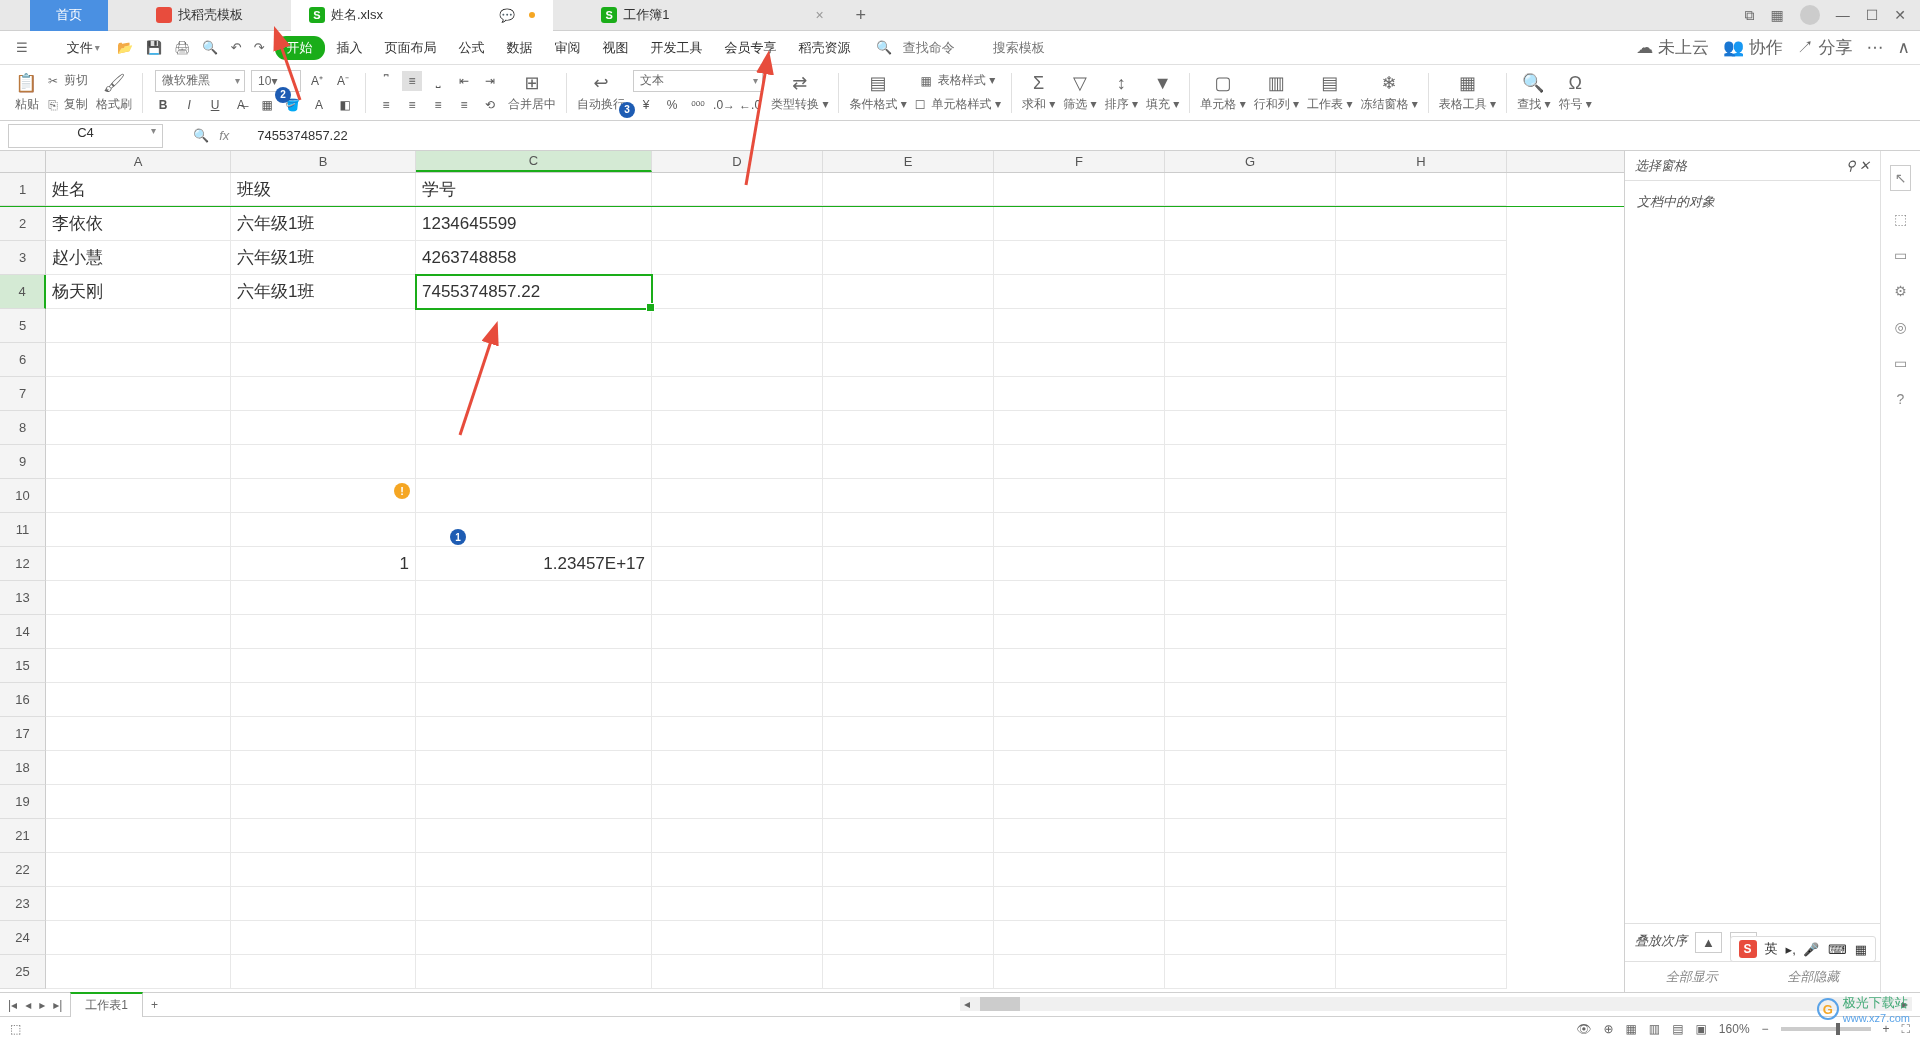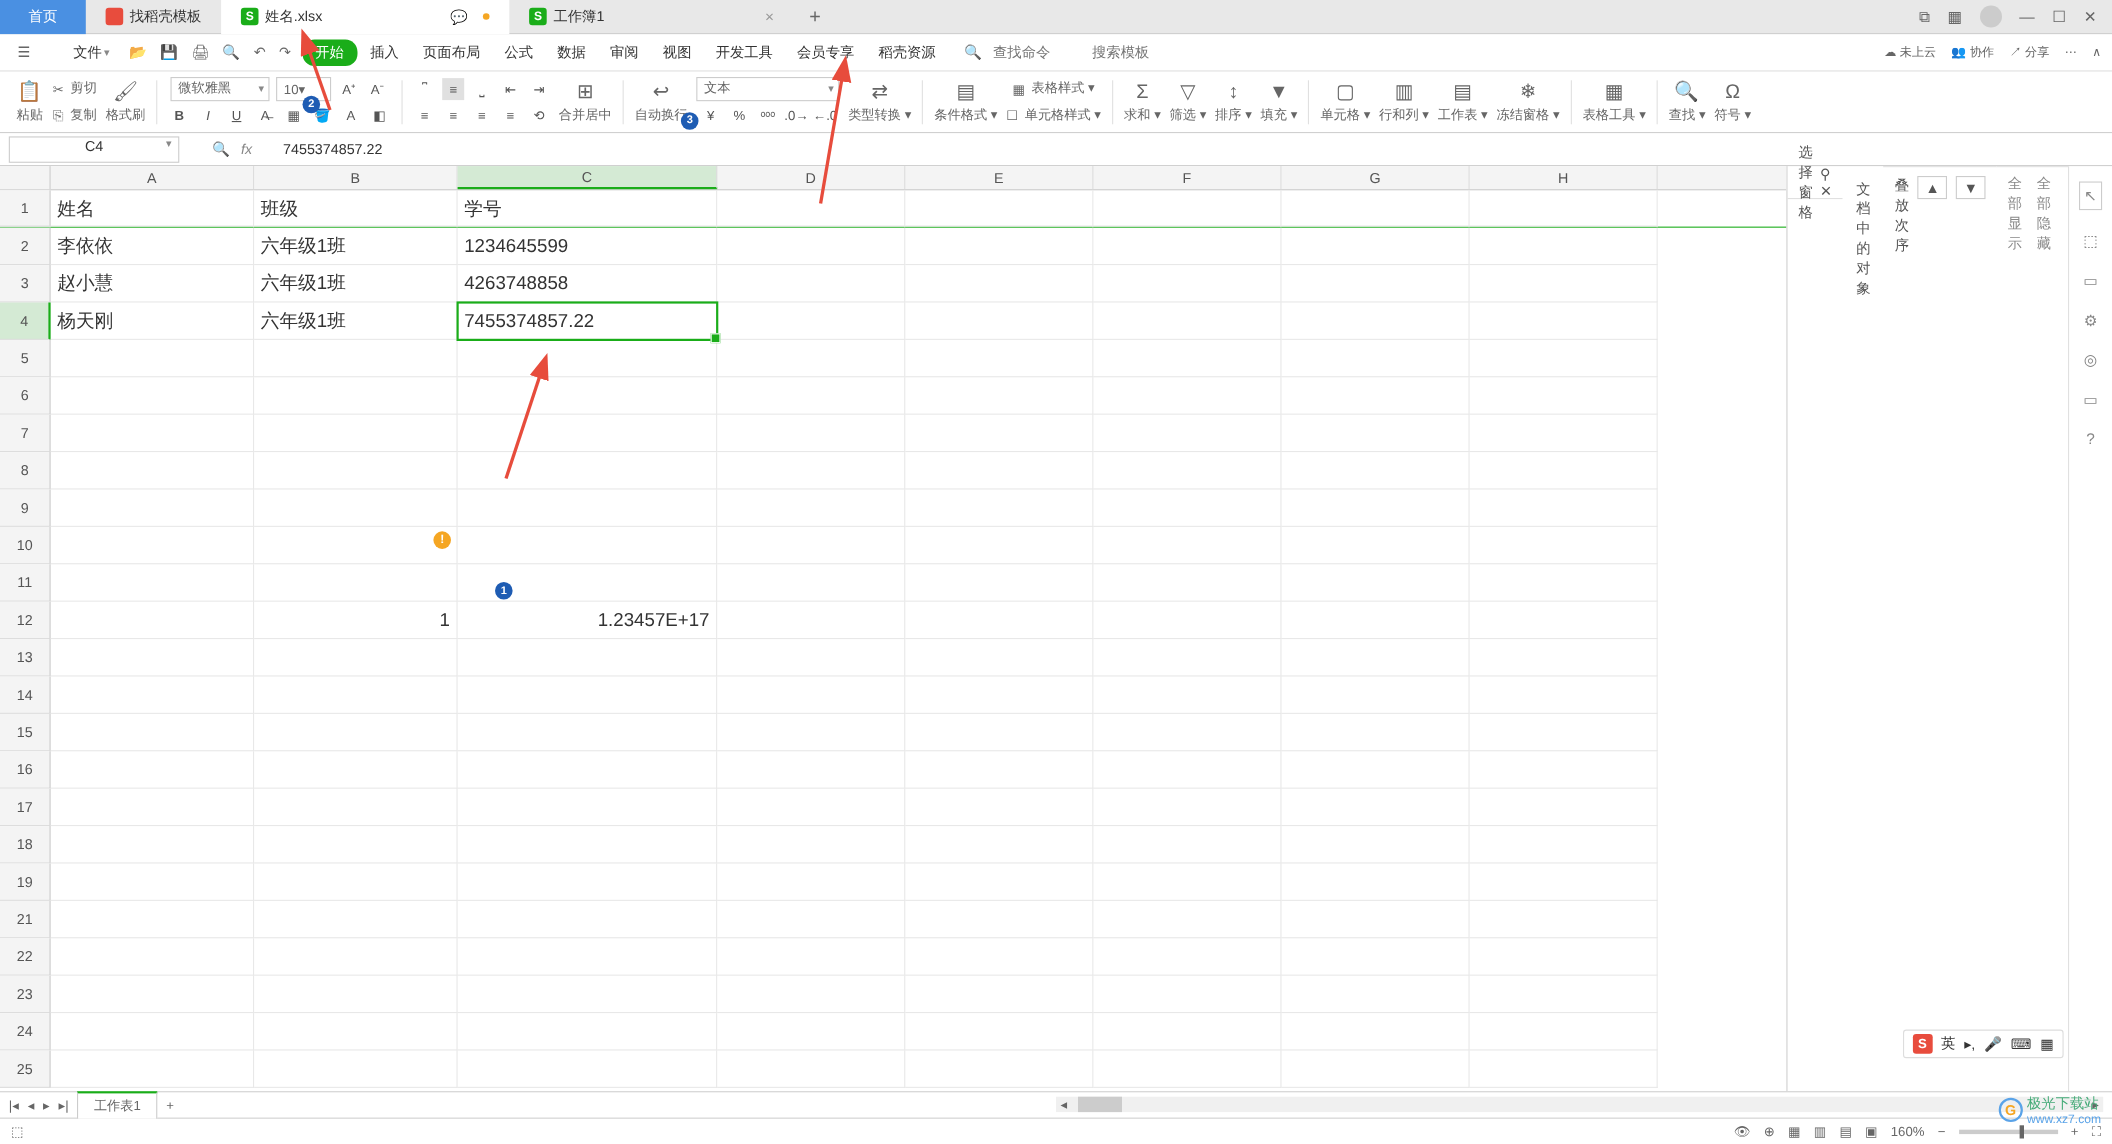--- a/index.html
+++ b/index.html
@@ -1,40 +1,40 @@
 <!DOCTYPE html>
 <html><head>
 <meta charset="utf-8">
 <style>
 * { margin: 0; padding: 0; box-sizing: border-box; font-family: "Microsoft YaHei", sans-serif; }
 body { width: 1920px; height: 1040px; background: #fff; font-size: 14px; color: #333; overflow: hidden; position: relative; }
 
 
 .titlebar { height: 31px; background: #e8e8e8; display: flex; align-items: center; border-bottom: 1px solid #d0d0d0; }
-.titlebar .tab { height: 31px; padding: 0 18px; display: flex; align-items: center; gap: 6px; font-size: 13px; position: relative; }
+.titlebar .tab { height: 31px; padding: 0 18px; display: flex; align-items: center; gap: 6px; font-size: 13px; position: relative; margin-left: 30px; }
 .titlebar .tab.home { background: #4a90e2; color: #fff; padding: 0 26px; }
 .titlebar .tab.active { background: #fff; }
 .titlebar .tab .icon-s { width: 16px; height: 16px; background: #1aad19; border-radius: 3px; color: #fff; font-size: 11px; display: flex; align-items: center; justify-content: center; font-weight: bold; }
 .titlebar .tab .icon-d { width: 16px; height: 16px; background: #e84c3d; border-radius: 3px; }
 .titlebar .tab .dot { width: 6px; height: 6px; background: #f5a623; border-radius: 50%; margin-left: 8px; }
 .titlebar .tab .close { margin-left: 10px; color: #999; font-size: 14px; }
 .titlebar .newtab { padding: 0 14px; color: #666; font-size: 18px; }
 .titlebar .wincontrols { margin-left: auto; display: flex; gap: 16px; padding: 0 14px; color: #666; font-size: 14px; align-items: center; }
 .titlebar .wincontrols span { cursor: default; }
 
 
 .menubar { height: 34px; display: flex; align-items: center; padding: 0 10px; gap: 2px; border-bottom: 1px solid #e0e0e0; font-size: 13px; }
 .menubar .menuicon { padding: 4px 6px; color: #666; }
 .menubar .filebtn { display: flex; align-items: center; gap: 2px; padding: 4px 8px; margin-left: 23px; }
 .menubar .qicons { display: flex; gap: 12px; padding: 0 8px; color: #666; }
 .menubar .pill { background: #1aad19; color: #fff; padding: 3px 12px; border-radius: 11px; position: relative; }
 .menubar .mitem { padding: 4px 10px; color: #333; }
 .menubar .search { margin-left: 14px; display: flex; gap: 10px; color: #bbb; align-items: center; }
 .menubar .search input { border: none; outline: none; color: #bbb; font-size: 13px; width: 80px; }
-.menubar .right { margin-left: auto; display: flex; gap: 14px; color: #666; align-items: center; font-size: 11px; }
+.menubar .right { margin-left: auto; display: flex; gap: 14px; color: #666; align-items: center; font-size: 17px; }
 
 
 .ribbon { height: 56px; display: flex; align-items: center; padding: 0 10px; gap: 0; border-bottom: 1px solid #d0d0d0; font-size: 12px; color: #666; }
 .rgroup { display: flex; flex-direction: column; align-items: center; padding: 0 4px; height: 50px; justify-content: center; }
 .rgroup.big { gap: 2px; }
 .rgroup .ricon { width: 26px; height: 22px; display: flex; align-items: center; justify-content: center; font-size: 18px; }
 .rgroup .rlabel { font-size: 12px; }
 .rrow { display: flex; gap: 6px; align-items: center; height: 24px; }
 .rsep { width: 1px; height: 40px; background: #e0e0e0; margin: 0 6px; }
 .fontbox { border: 1px solid #ccc; height: 22px; padding: 0 6px; display: flex; align-items: center; font-size: 12px; min-width: 90px; position: relative; }
@@ -63,21 +63,21 @@
 .rowh { width: 46px; border-right: 1px solid #ccc; border-bottom: 1px solid #ddd; background: #f4f4f4; text-align: center; font-size: 13px; color: #555; display: flex; align-items: center; justify-content: center; }
 .rowh.selrow { background: #d4ead4; border-right: 2px solid #1aad19; }
 .cell { border-right: 1px solid #e8e8e8; border-bottom: 1px solid #e8e8e8; padding: 0 6px; display: flex; align-items: center; font-size: 17px; }
 .cell.right { justify-content: flex-end; }
 .row.hrow { height: 34px; border-bottom: 1px solid #1aad19; }
 .selectedcell { outline: 2px solid #1aad19; outline-offset: -1px; position: relative; }
 .selectedcell::after { content: ""; position: absolute; right: -4px; bottom: -4px; width: 7px; height: 7px; background: #1aad19; border: 1px solid #fff; }
 .warnicon { position: absolute; width: 16px; height: 16px; background: #f5a623; border-radius: 50%; color: #fff; font-size: 11px; display: flex; align-items: center; justify-content: center; font-weight: bold; }
 
 
-.sidepanel { width: 256px; border-left: 1px solid #d0d0d0; display: flex; flex-direction: row; font-size: 13px; }
+.sidepanel { width: 256px; border-left: 1px solid #d0d0d0; display: flex; flex-direction: column; font-size: 13px; font-style: italic; }
 .sidepanel .sphead { height: 30px; border-bottom: 1px solid #e0e0e0; display: flex; align-items: center; padding: 0 10px; justify-content: space-between; color: #555; }
 .sidepanel .spbody { flex: 1; padding: 12px; color: #555; }
 .sidepanel .spord { padding: 8px 10px; border-top: 1px solid #e0e0e0; display: flex; align-items: flex-start; gap: 8px; color: #555; }
 .sidepanel .spfoot { padding: 6px 10px; border-top: 1px solid #e0e0e0; display: flex; gap: 8px; justify-content: space-around; color: #888; }
 .sidetools { width: 40px; border-left: 1px solid #e0e0e0; display: flex; flex-direction: column; align-items: center; gap: 20px; padding-top: 14px; color: #888; }
 
 
 .sheettabs { height: 24px; border-top: 1px solid #d0d0d0; display: flex; align-items: center; font-size: 12px; padding: 0 8px; gap: 8px; color: #666; position: relative; }
 .sheettabs .stab { padding: 3px 14px; background: #fff; border: 1px solid #ccc; border-bottom: none; border-top: 2px solid #1aad19; }
 .sheettabs .scrollbar { position: absolute; right: 8px; left: 960px; top: 4px; height: 14px; background: #f0f0f0; }

